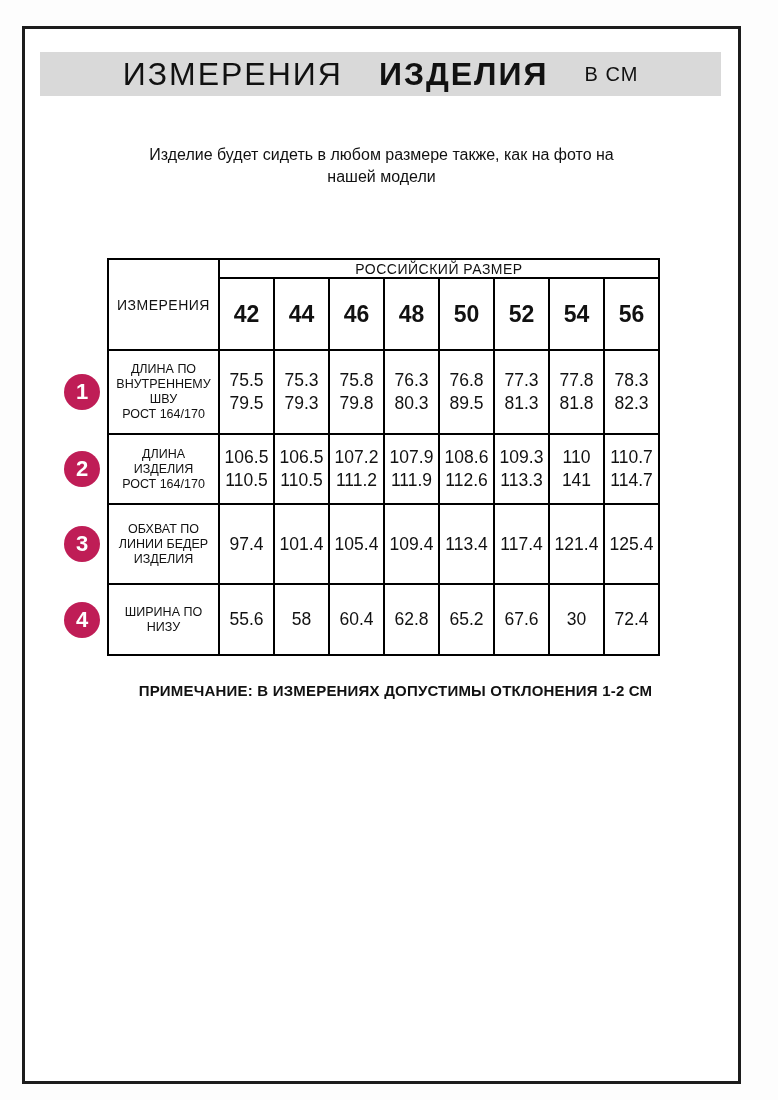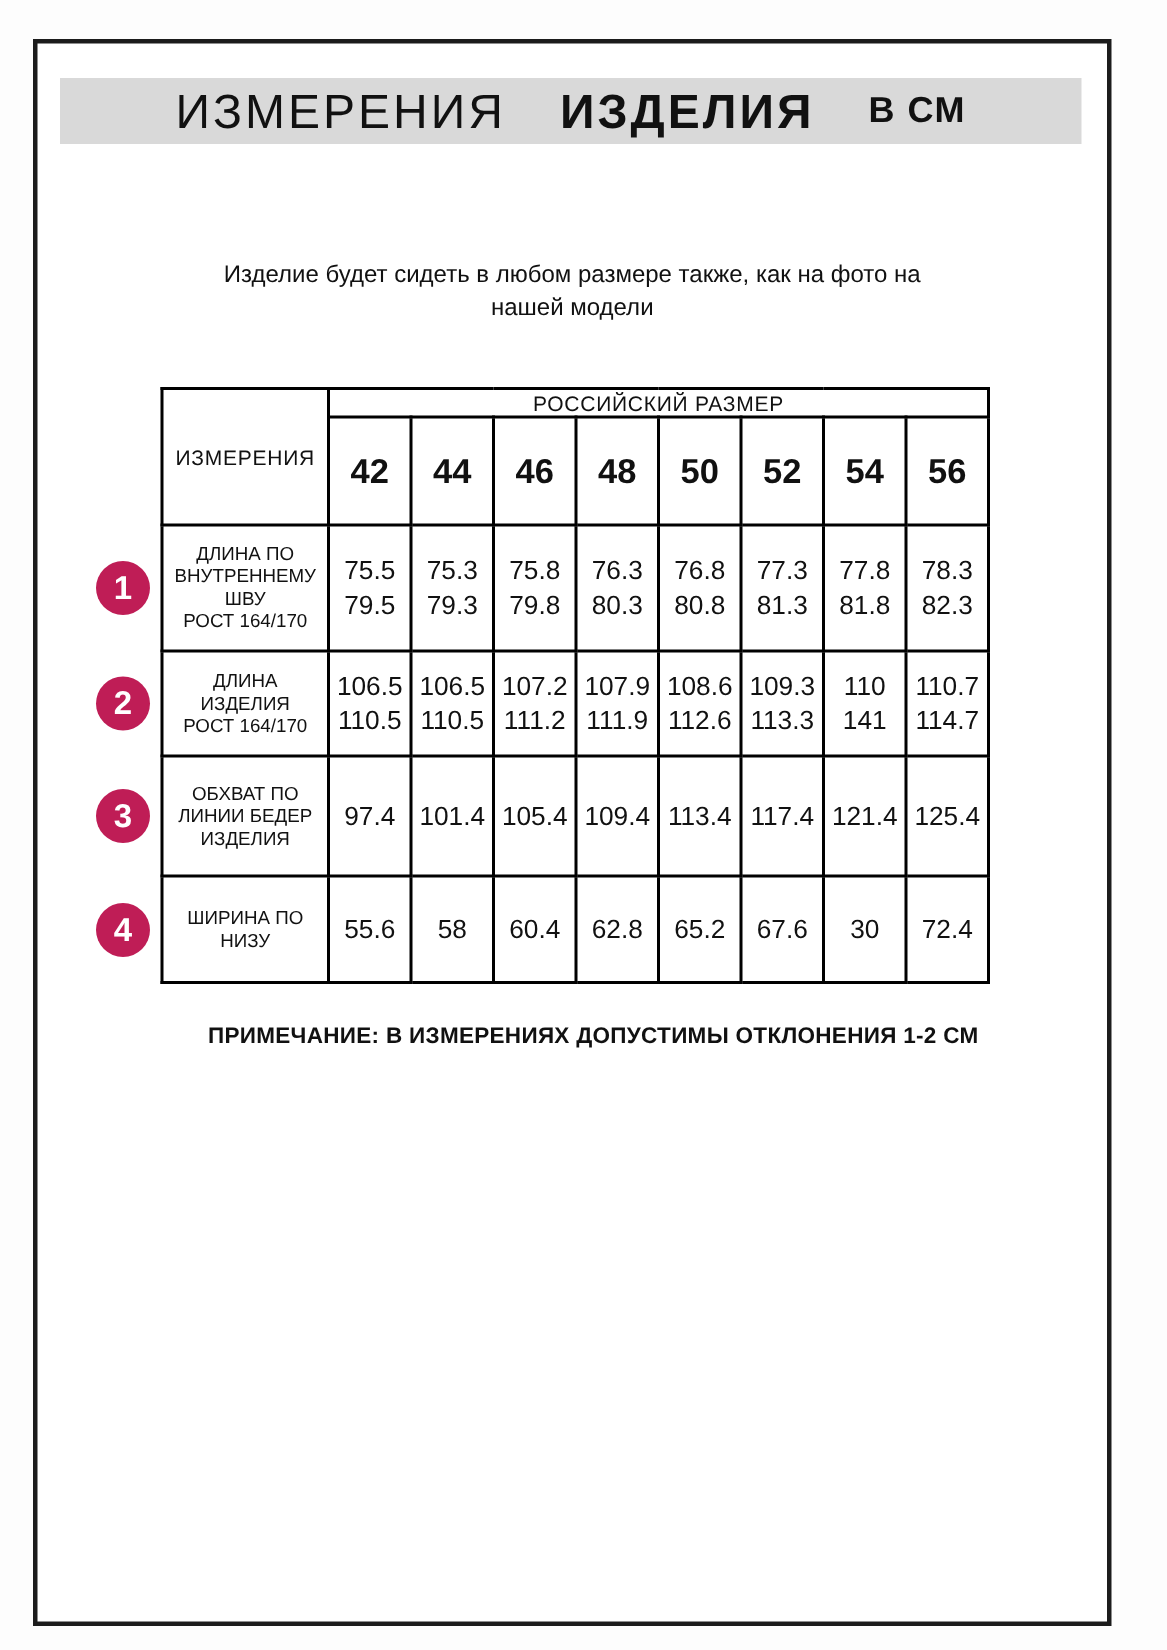--- a/index.html
+++ b/index.html
@@ -22,30 +22,30 @@
     position: absolute; left: 22px; top: 26px; width: 719px; height: 1058px; border-radius: 24px;
   }
   .header-bar {
     position: absolute; left: 18px; top: 26px;
     width: 681px; height: 44px;
     display: flex; align-items: center; justify-content: center;
     gap: 36px;
   }
   .title-regular { font-size: 32px; letter-spacing: 2px; font-weight: normal; }
   .title-bold    { font-size: 32px; letter-spacing: 2px; font-weight: bold; }
-  .title-unit    { font-size: 24px; letter-spacing: 1px; font-weight: bold; }
+  .title-unit    { font-size: 20px; letter-spacing: 1px; font-weight: normal; }
   .product-code {
     position: absolute; top: 82px; left: 0; width: 100%;
     text-align: center; font-size: 23px;
   }
   .subtitle {
     position: absolute; top: 118px; left: 0; width: 100%;
     text-align: center; font-size: 16px; line-height: 1.4;
   }
-  .subtitle span { display: inline-block; max-width: 510px; margin-top: 29px; }
+  .subtitle span { display: inline-block; max-width: 510px; }
 
   table.size-table {
     position: absolute; top: 232px; left: 85px;
     border-collapse: collapse; table-layout: fixed;
     background: #fff;
   }
   .size-table th, .size-table td {
     border: 2px solid #000;
     text-align: center; vertical-align: middle;
     padding: 0;
@@ -129,21 +129,21 @@
 РОСТ 164/170</span></td>
           <td class="value-cell">75.5
 79.5</td>
           <td class="value-cell">75.3
 79.3</td>
           <td class="value-cell">75.8
 79.8</td>
           <td class="value-cell">76.3
 80.3</td>
           <td class="value-cell">76.8
-80.8</td>
+89.5</td>
           <td class="value-cell">77.3
 81.3</td>
           <td class="value-cell">77.8
 81.8</td>
           <td class="value-cell">78.3
 82.3</td>
         </tr>
         <tr>
           <td class="label-cell"><span class="row-badge" style="background: rgb(191, 29, 86);">2</span><span>ДЛИНА
 ИЗДЕЛИЯ

